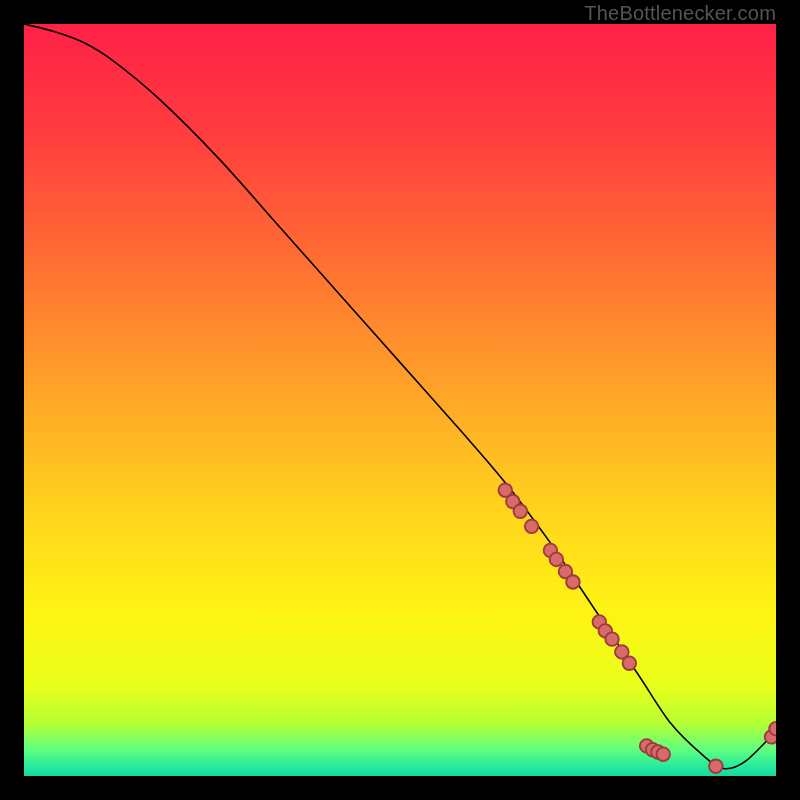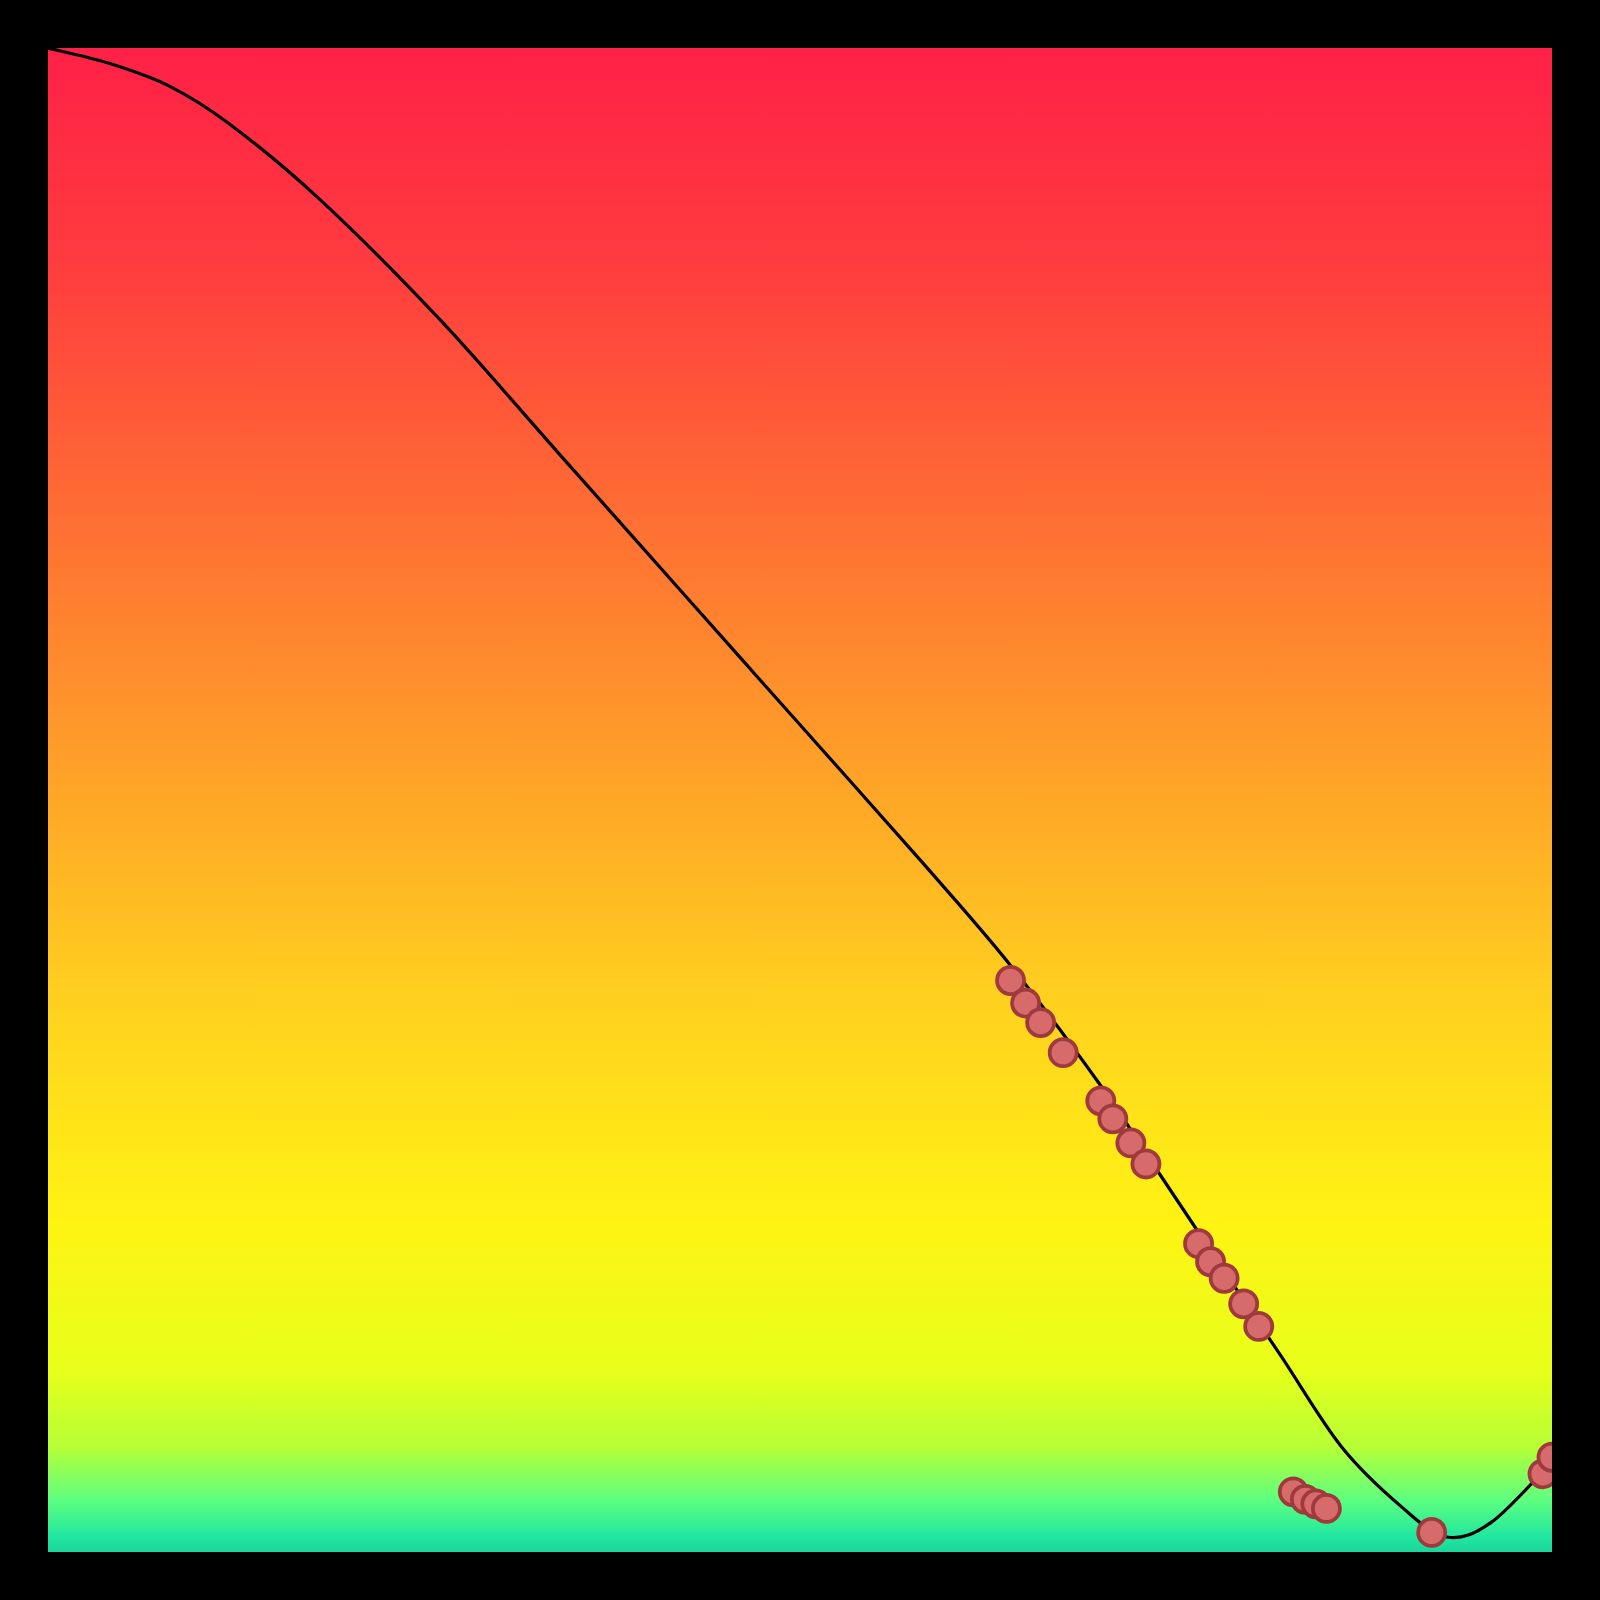--- a/index.html
+++ b/index.html
@@ -43,20 +43,21 @@
     position: absolute;
     left: 0; top: 0;
     width: 100%; height: 100%;
   }
 </style>
 </head>
 <body>
 
 <div class="stage">
 
+  <div class="attribution">TheBottlenecker.com</div>
 
   <div class="plot-box">
     <svg class="gradient-bg" viewBox="0 0 100 100" preserveAspectRatio="none">
       <defs>
         <linearGradient id="heat" x1="0" y1="0" x2="0" y2="1">
             <stop offset="0%" stop-color="#ff2146"></stop>
             <stop offset="14.000000000000002%" stop-color="#ff3b3f"></stop>
             <stop offset="30%" stop-color="#ff6a34"></stop>
             <stop offset="48%" stop-color="#ffa128"></stop>
             <stop offset="64%" stop-color="#ffd21e"></stop>

